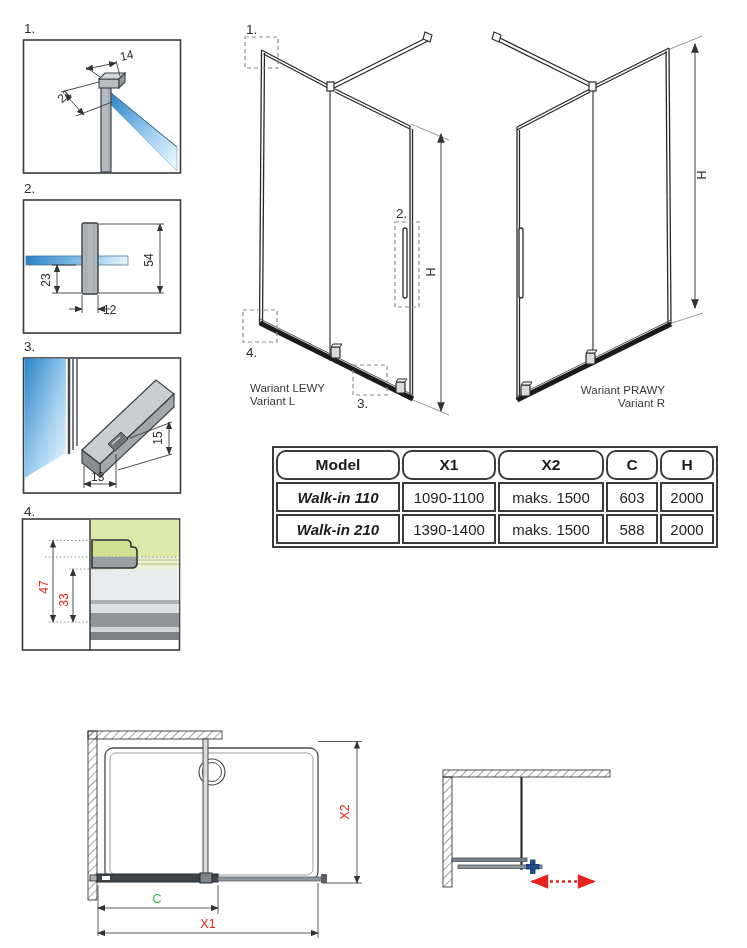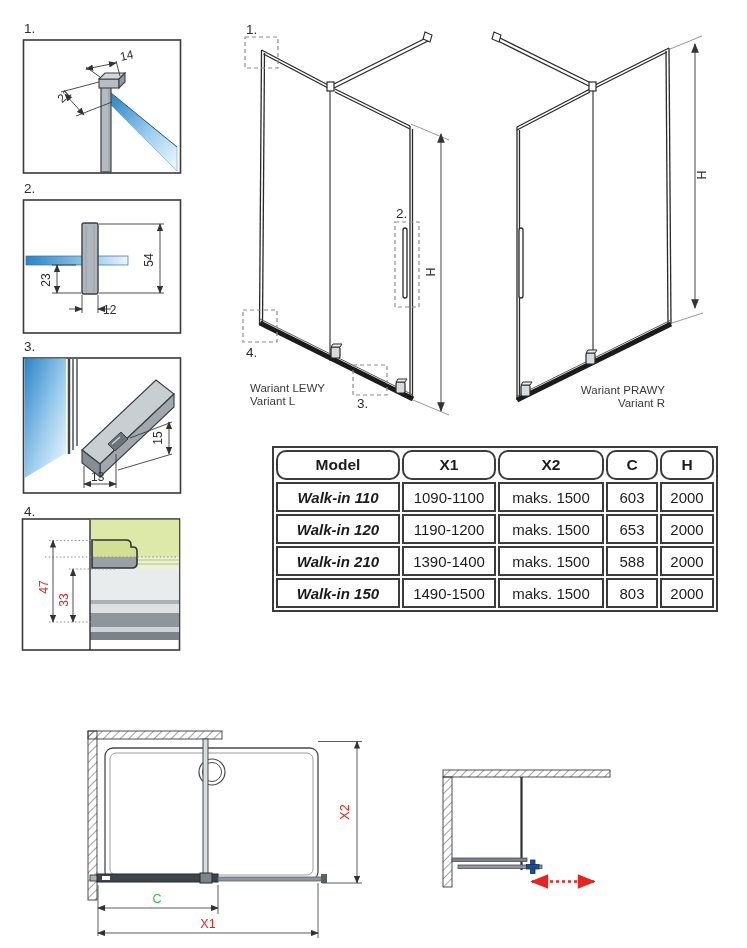--- a/index.html
+++ b/index.html
@@ -276,40 +276,26 @@
     </thead>
     <tbody>
       <tr>
         <td class="model-cell">Walk-in 110</td>
         <td>1090-1100</td>
         <td>maks. 1500</td>
         <td>603</td>
         <td>2000</td>
       </tr>
       <tr>
-        <td class="model-cell">Walk-in 120</td>
-        <td>1190-1200</td>
-        <td>maks. 1500</td>
-        <td>653</td>
-        <td>2000</td>
-      </tr>
-      <tr>
         <td class="model-cell">Walk-in 210</td>
         <td>1390-1400</td>
         <td>maks. 1500</td>
         <td>588</td>
         <td>2000</td>
       </tr>
-      <tr>
-        <td class="model-cell">Walk-in 150</td>
-        <td>1490-1500</td>
-        <td>maks. 1500</td>
-        <td>803</td>
-        <td>2000</td>
-      </tr>
     </tbody>
   </table>
 
   <svg id="plan-l" width="332" height="226" viewBox="0 0 332 226">
     <g>
       <rect x="28" y="9" width="134" height="8" fill="url(#hatch)" stroke="#3a3a3a" stroke-width="0.9"></rect>
       <rect x="28" y="9" width="9" height="169" fill="url(#hatch)" stroke="#3a3a3a" stroke-width="0.9"></rect>
     </g>
     <g>
       <rect x="45" y="26" width="213" height="132" rx="8" fill="#fff" stroke="#4a4a4a" stroke-width="1.3"></rect>

